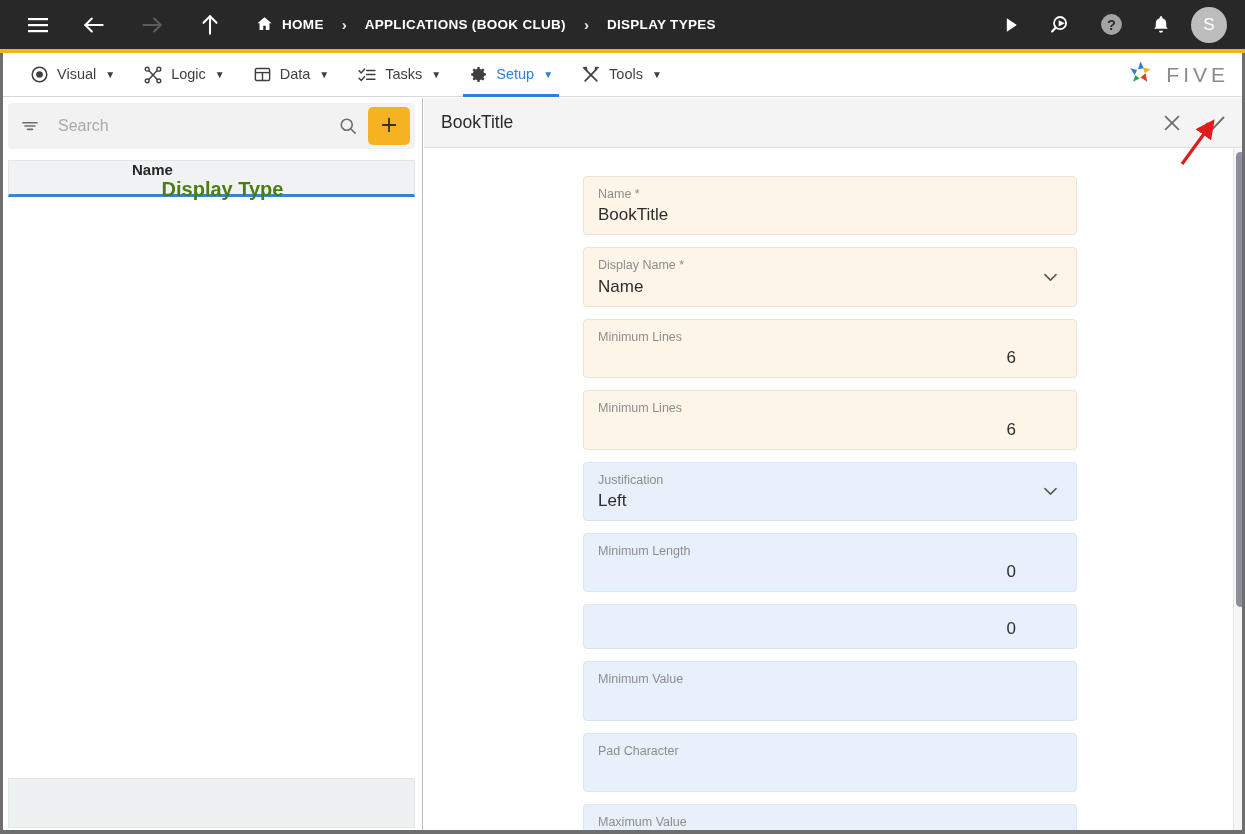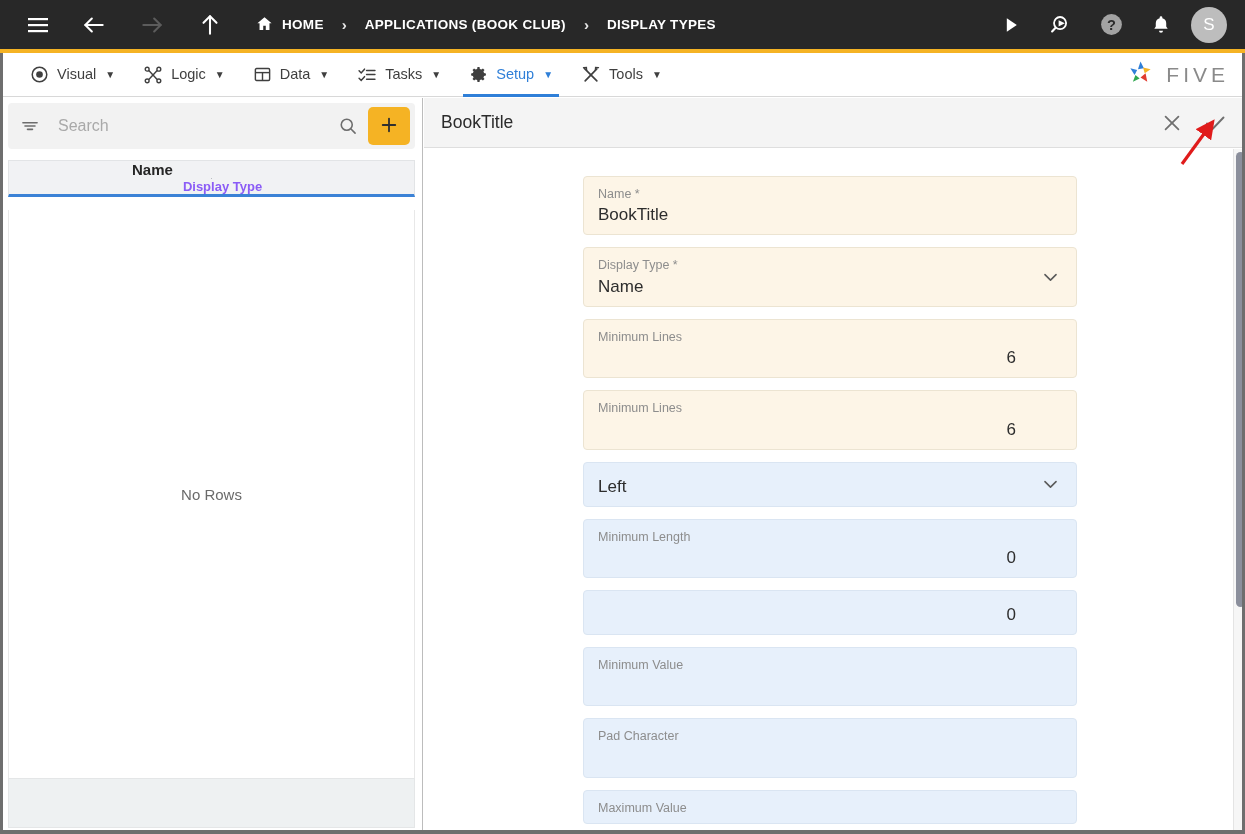--- a/index.html
+++ b/index.html
@@ -121,21 +121,21 @@
     border-bottom: 3px solid #3b82d6;
     display: flex; align-items: center; flex-direction: column;
   }
   .gh-name {
     width: 205px; padding-left: 23px;
     font-size: 15px; font-weight: bold; color: #262626;
   }
   .gh-div { width: 1px; height: 18px; background: #b9bcc0; }
   .gh-type {
     padding-left: 22px;
-    font-size: 13px; font-weight: bold; color: #8b5cf6;
+    font-size: 20px; font-weight: bold; color: #4d7c0f;
   }
   .grid-body {
     position: absolute; top: 112px; left: 8px;
     width: 407px; height: 568px;
     background: #ffffff;
     border-left: 1px solid #e8e8e8; border-right: 1px solid #e8e8e8;
     display: flex; align-items: center; justify-content: center;
   }
   .no-rows { font-size: 15px; color: #6a6a6a; }
   .grid-foot {
@@ -426,23 +426,20 @@
       </span>
     </button>
   </div>
 
   <div class="grid-head">
     <div class="gh-name">Name</div>
     <div class="gh-div"></div>
     <div class="gh-type">Display Type</div>
   </div>
 
-  <div class="grid-body">
-    <div class="no-rows">No Rows</div>
-  </div>
 
   <div class="grid-foot"></div>
 </div>
 
 <div class="formpanel">
 
   <div class="form-header">
     <div class="form-title">BookTitle</div>
     <div class="form-actions">
       <span class="hdr-btn">
@@ -461,40 +458,41 @@
 
   <div class="form-body">
     <div class="fields">
 
       <div class="field cream">
         <div class="f-label">Name *</div>
         <div class="f-value">BookTitle</div>
       </div>
 
       <div class="field cream">
-        <div class="f-label">Display Type *</div>
+        <div class="f-label">Display Name *</div>
         <div class="f-value">Name</div>
         <span class="f-chevron">
           <svg width="19" height="19" viewBox="0 0 24 24" fill="none" stroke="#5b5b5b" stroke-width="2" stroke-linecap="round" stroke-linejoin="round">
               <polyline points="5,9 12,16 19,9"></polyline>
             </svg>
         </span>
       </div>
 
       <div class="field cream">
         <div class="f-label">Minimum Lines</div>
         <div class="f-value num">6</div>
       </div>
 
       <div class="field cream">
         <div class="f-label">Minimum Lines</div>
         <div class="f-value num">6</div>
       </div>
 
       <div class="field blue">
+        <div class="f-label">Justification</div>
         <div class="f-value">Left</div>
         <span class="f-chevron">
           <svg width="19" height="19" viewBox="0 0 24 24" fill="none" stroke="#5b5b5b" stroke-width="2" stroke-linecap="round" stroke-linejoin="round">
               <polyline points="5,9 12,16 19,9"></polyline>
             </svg>
         </span>
       </div>
 
       <div class="field blue">
         <div class="f-label">Minimum Length</div>

